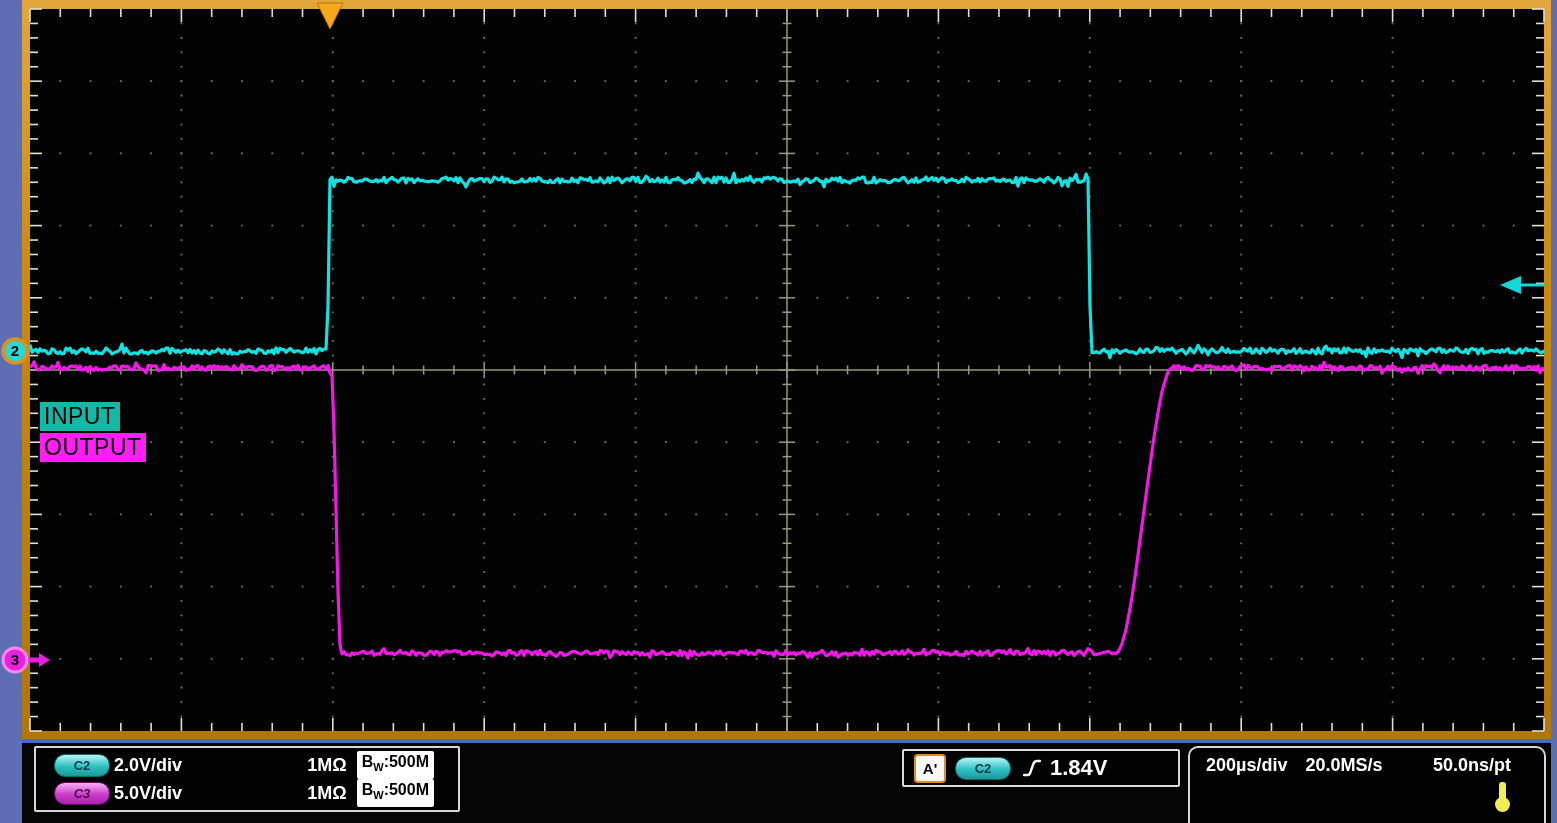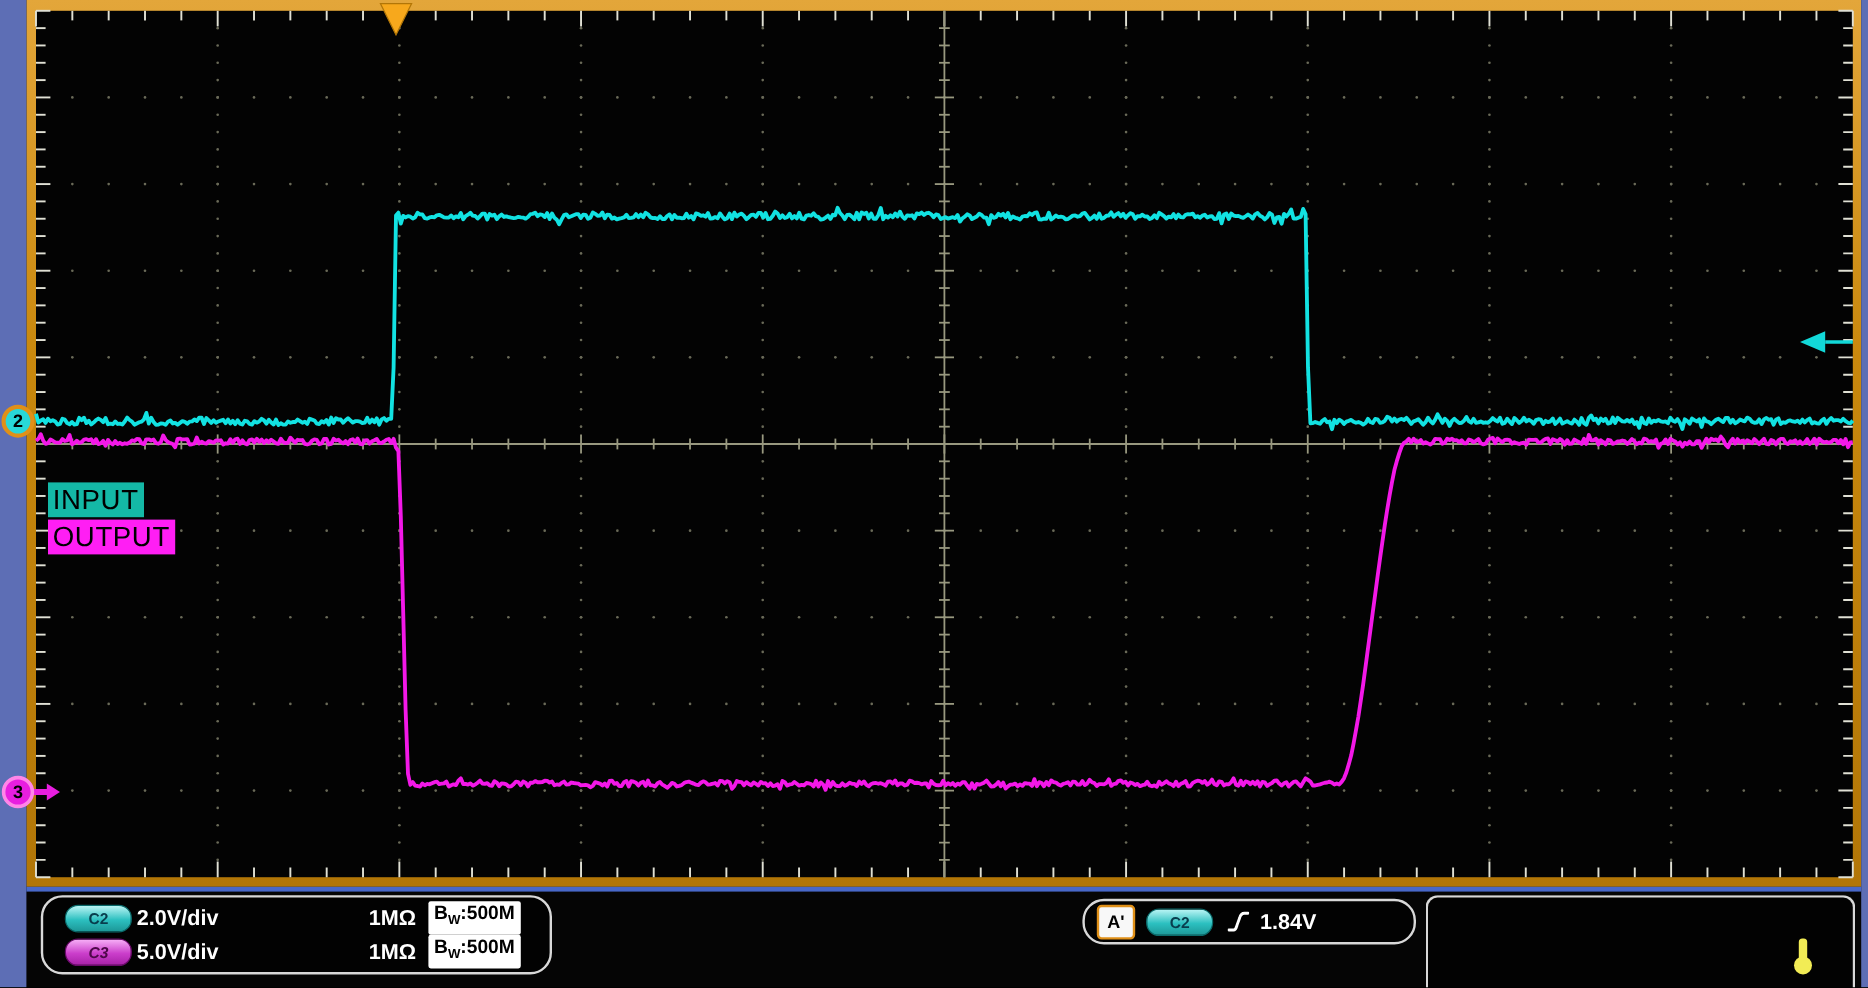--- a/index.html
+++ b/index.html
@@ -12,42 +12,42 @@
          background:linear-gradient(#e3a63a,#c9880d 40%,#b27607);z-index:0;}
   .graticule{position:absolute;left:8px;top:9px;right:7px;bottom:8px;background:#030303;}
   .separator{position:absolute;left:22px;top:739px;width:1529px;height:4px;background:#4868c8;z-index:1;}
   #gsvg{position:absolute;left:0;top:0;z-index:2;}
   .trace-label{position:absolute;z-index:3;color:#000;font-size:23px;line-height:29px;
                padding:0 4px;letter-spacing:0.5px;}
   .trace-label.input{left:40px;top:402px;background:#14b8a6;}
   .trace-label.output{left:40px;top:433px;background:#ff1ef4;text-align:right;}
 
   
-  .panel{position:absolute;background:#020202;border:2px solid #d8d8d8;border-radius:18px;
+  .panel{position:absolute;background:#020202;border:2px solid #d8d8d8;border-radius:2px;
          color:#fff;font-weight:bold;z-index:2;}
   .panel-vertical{left:34px;top:746px;width:426px;height:66px;display:flex;flex-direction:column;
                   justify-content:space-around;padding:3px 0;box-sizing:border-box;}
   .ch-row{display:flex;align-items:center;font-size:18px;}
   .pill{width:54px;height:21px;border-radius:11px;display:flex;align-items:center;justify-content:center;
         font-size:13px;font-weight:bold;flex:none;}
   .pill.c2{background:linear-gradient(#b9f4f4,#2cc0c0 55%,#1d9898);color:#083d4d;border:1px solid #0a6a6a;}
   .pill.c3{background:linear-gradient(#f6aef6,#cb3ecb 55%,#a822a8);color:#4d0848;border:1px solid #6a0a6a;font-style:italic;}
   .ch-row .pill{margin-left:18px;}
   .ch-scale{margin-left:4px;}
   .ch-imp{margin-left:auto;}
   .bw-box{margin-left:10px;margin-right:24px;background:#fff;color:#000;font-size:16px;
           padding:0 5px;line-height:22px;border-radius:2px;}
   .bw-box sub{font-size:11px;}
   .panel-trigger{left:902px;top:749px;width:278px;height:38px;display:flex;align-items:center;
                  box-sizing:border-box;}
   .trig-mode{margin-left:10px;width:28px;height:25px;background:#f8f8f8;border:2px solid #e09018;
              border-radius:4px;color:#000;font-size:15px;display:flex;align-items:center;justify-content:center;}
   .panel-trigger .pill{margin-left:9px;}
   .slope-icon{margin-left:12px;}
-  .trig-level{margin-left:9px;font-size:18px;}
+  .trig-level{margin-left:9px;font-size:22px;}
   .panel-horizontal{left:1188px;top:746px;width:358px;height:82px;box-sizing:border-box;
                     border-bottom:none;border-radius:10px 10px 0 0;padding-top:7px;}
   .hrow1{display:flex;font-size:18px;}
   .hrow1 .tb{margin-left:16px;}
   .hrow1 .sr{margin-left:18px;}
   .hrow1 .res{margin-left:auto;margin-right:33px;}
   .hrow2{display:flex;align-items:center;margin-top:8px;font-size:18px;}
   .status-stopped{margin-left:16px;color:#e41414;}
   .thermo{position:absolute;right:34px;top:34px;width:15px;}
   .thermo .stem{width:7px;height:22px;background:#f2ec55;border-radius:3px;margin:0 auto;}
@@ -1187,18 +1187,23 @@
   <div class="panel panel-trigger">
     <div class="trig-mode">A'</div>
     <div class="pill c2">C2</div>
     <svg class="slope-icon" width="18" height="20" viewBox="0 0 18 20">
       <path d="M1,17 L5,17 C7,17 7.2,15 8,12.5 L10,7 C10.8,4 11.8,3 14,3 L17,3" stroke="#ffffff" stroke-width="2.4" fill="none" stroke-linecap="round"></path>
     </svg>
     <span class="trig-level">1.84V</span>
   </div>
 
   <div class="panel panel-horizontal">
+    <div class="hrow1">
+      <span class="tb">200µs/div</span>
+      <span class="sr">20.0MS/s</span>
+      <span class="res">50.0ns/pt</span>
+    </div>
     <div class="thermo">
       <div class="stem"></div>
         <div class="bulb"></div>
     </div>
   </div>
 </div>
 
 </body></html>

